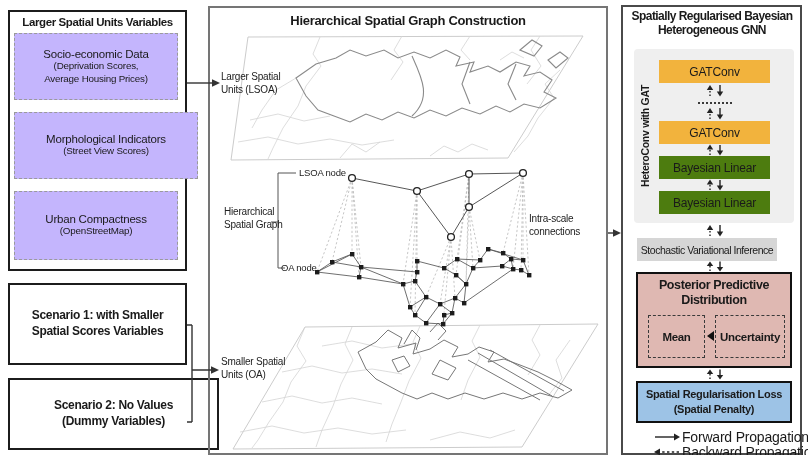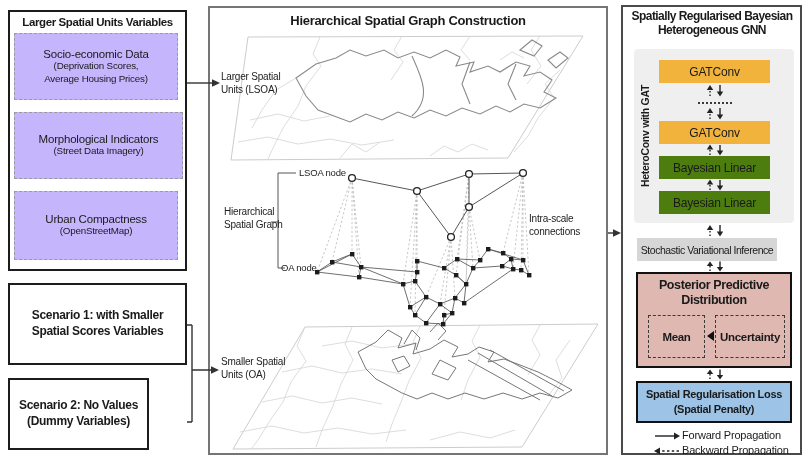--- a/index.html
+++ b/index.html
@@ -32,57 +32,57 @@
     writing-mode:vertical-rl;transform:rotate(180deg);}
   .layer{font-size:12px;letter-spacing:-0.2px;}
   .gat{background:#F2B33D;}
   .green{background:#4d7c0f;}
   .svi{background:#D6D6D6;font-size:10.5px;letter-spacing:-0.45px;}
   .ppd{background:#DFB8B2;border:2.5px solid #111;}
   .ppd-title{font-weight:bold;font-size:12.5px;letter-spacing:-0.4px;line-height:1.2;text-align:center;}
   .ppd-inner{border:1.4px dashed #3a3a3a;font-weight:bold;font-size:11.5px;letter-spacing:-0.3px;}
   .loss{background:#9DC3E6;border:2px solid #111;}
   .loss-text{font-weight:bold;font-size:11px;letter-spacing:-0.3px;line-height:1.35;text-align:center;}
-  .legend-row{display:flex;align-items:flex-end;font-size:11px;letter-spacing:-0.2px;}
+  .legend-row{display:flex;align-items:center;font-size:14px;letter-spacing:-0.2px;}
   .dots-row{border-top:2px dotted #3a3a3a;width:34px;height:0;}
   .tri-left{width:0;height:0;border-top:5px solid transparent;border-bottom:5px solid transparent;
             border-right:7px solid #111;}
   svg{display:block;}
 </style>
 </head>
 <body>
 
 <div class="stage">
 
   <div class="abs panel-solid" style="left:8px;top:10px;width:179px;height:261px;">
     <div class="panel-title nowrap" style="margin-top:4px;">Larger Spatial Units Variables</div>
   </div>
 
   <div class="abs dashed-box center col" style="left:14px;top:33px;width:164px;height:67px;">
     <div class="var-title">Socio-economic Data</div>
     <div class="var-sub">(Deprivation Scores,</div>
     <div class="var-sub">Average Housing Prices)</div>
   </div>
 
-  <div class="abs dashed-box center col" style="left:14px;top:112px;width:169px;height:67px;">
+  <div class="abs dashed-box center col" style="left:14px;top:112px;width:184px;height:67px;">
     <div class="var-title">Morphological Indicators</div>
-    <div class="var-sub">(Street Data Imagery)</div>
+    <div class="var-sub">(Street View Scores)</div>
   </div>
 
   <div class="abs dashed-box center col" style="left:14px;top:191px;width:164px;height:69px;">
     <div class="var-title">Urban Compactness</div>
     <div class="var-sub">(OpenStreetMap)</div>
   </div>
 
   <div class="abs panel-solid center col" style="left:8px;top:283px;width:179px;height:82px;">
     <div class="scenario-text nowrap">Scenario 1: with Smaller</div>
     <div class="scenario-text nowrap">Spatial Scores Variables</div>
   </div>
 
-  <div class="abs panel-solid center col" style="left:8px;top:378px;width:141px;height:72px;">
+  <div class="abs panel-solid center col" style="left:8px;top:378px;width:211px;height:72px;">
     <div class="scenario-text nowrap">Scenario 2: No Values</div>
     <div class="scenario-text nowrap">(Dummy Variables)</div>
   </div>
 
   <div class="abs mid-border" style="left:208px;top:6px;width:400px;height:449px;">
     <div class="mid-title nowrap" style="margin-top:5px;">Hierarchical Spatial Graph Construction</div>
   </div>
 
   <svg class="abs" style="left:0;top:0;pointer-events:none;" width="808" height="455" viewBox="0 0 808 455">
 

